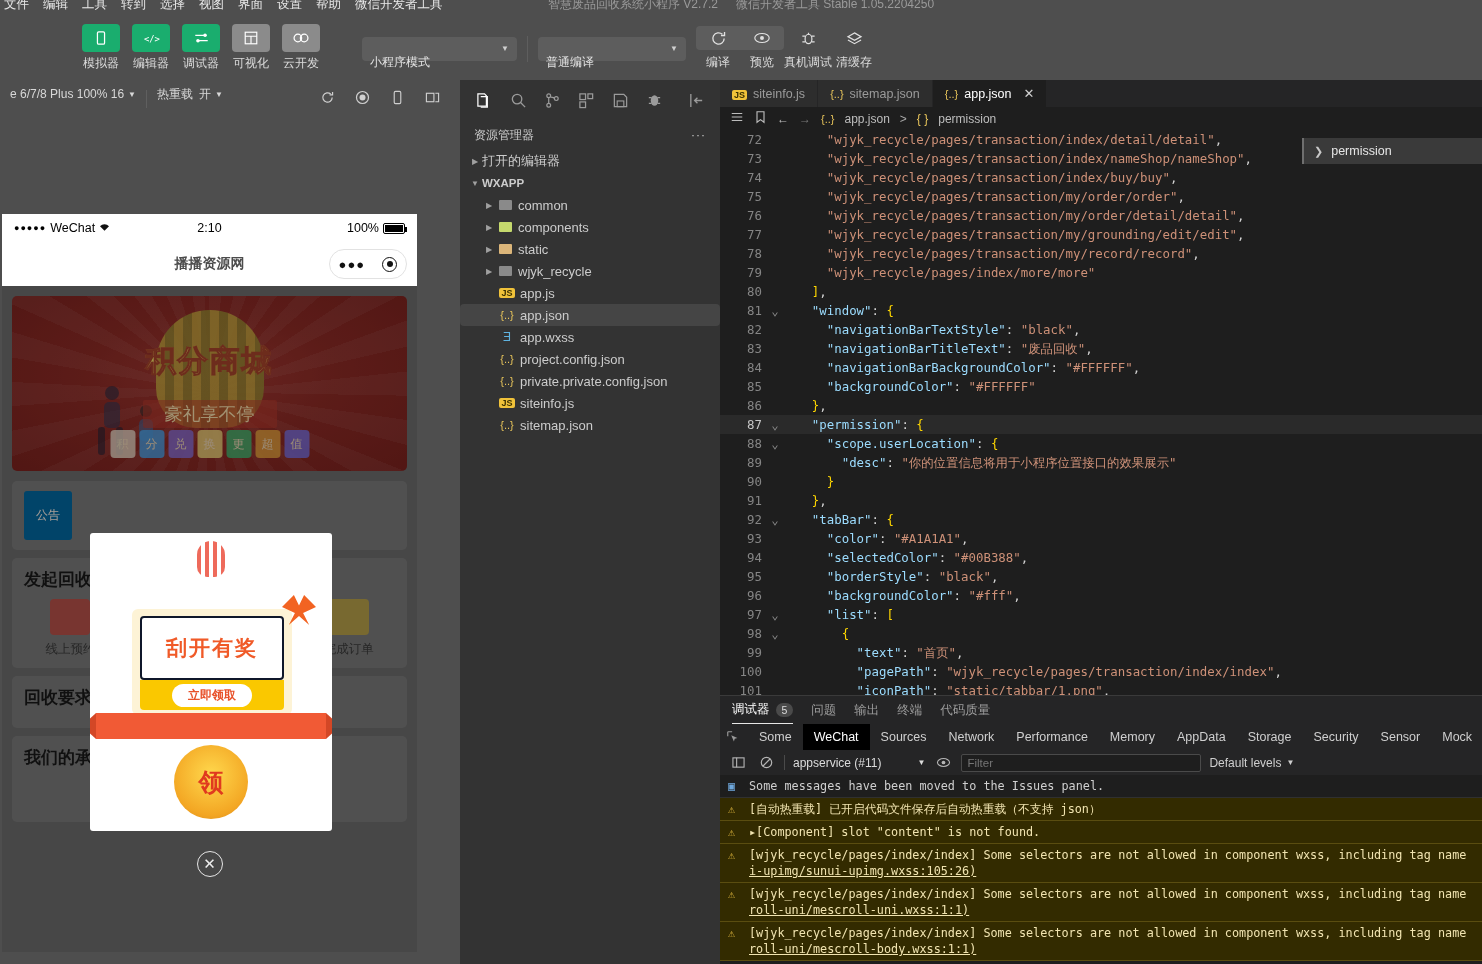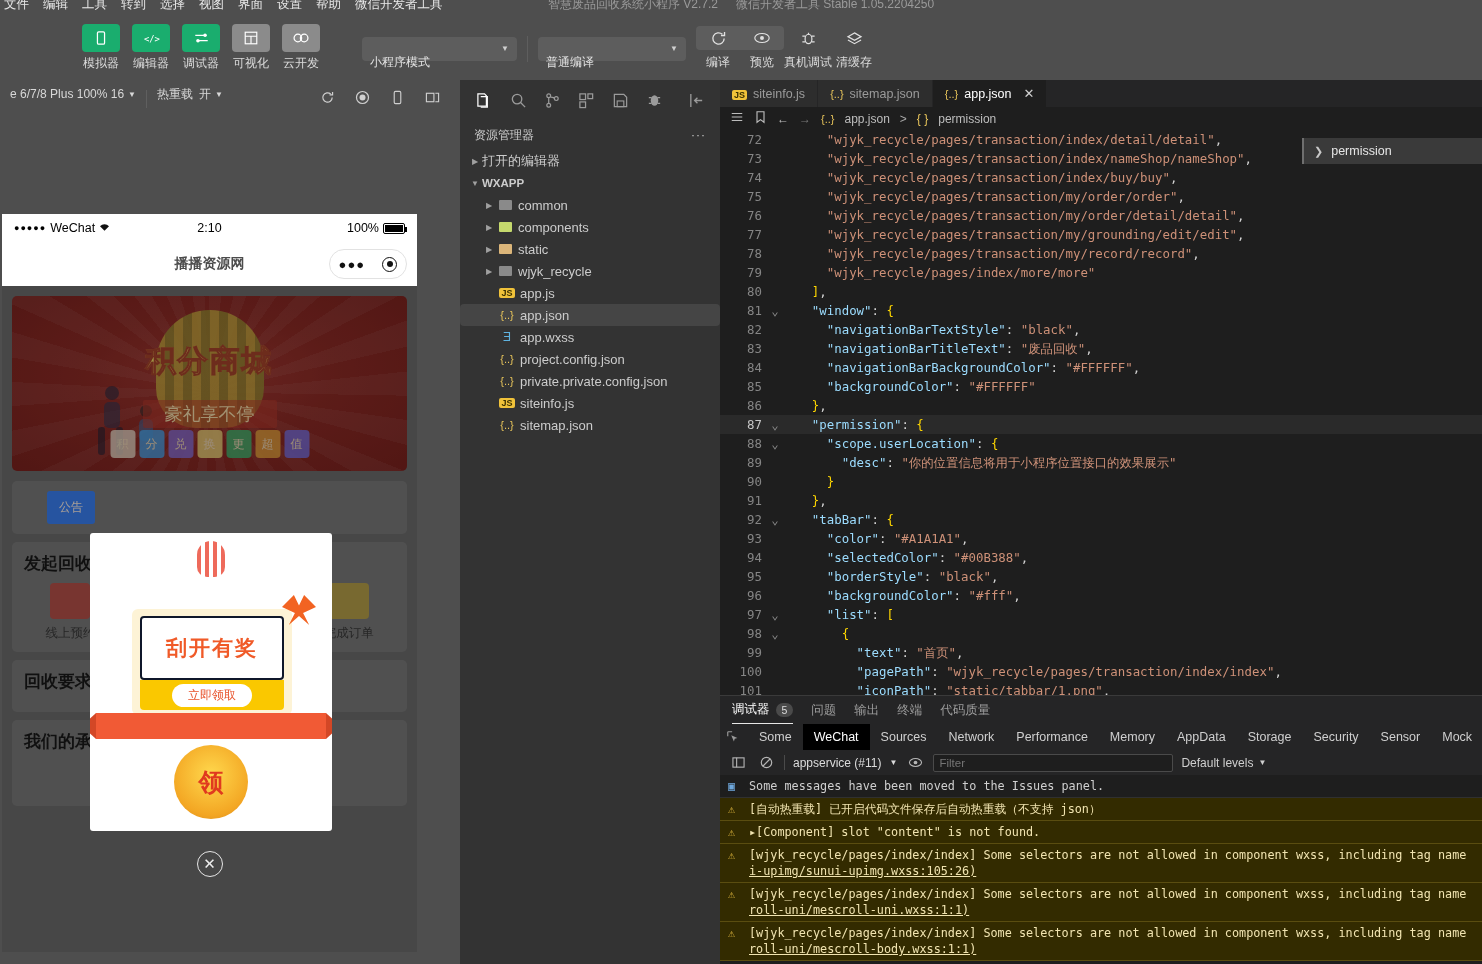--- a/index.html
+++ b/index.html
@@ -76,36 +76,36 @@
   .banner .btitle { position:absolute; left:50%; top:45px; transform:translateX(-50%); font-size:30px; font-weight:bold;
     color:#f4e06a; -webkit-text-stroke:1px #a8442c; white-space:nowrap; letter-spacing:2px; }
   .banner .bsub { position:absolute; left:50%; top:104px; transform:translateX(-50%); font-size:18px; color:#f7dfae; white-space:nowrap;
     background:rgba(190,60,45,.55); padding:2px 22px; border-radius:2px; }
   .banner .chips { position:absolute; left:50%; top:134px; transform:translateX(-50%); display:flex; gap:4px; }
   .banner .chips span { width:25px; height:28px; border-radius:4px; display:flex; align-items:center; justify-content:center;
     font-size:12px; color:#fff3cf; opacity:.85; }
   .banner .ppl { position:absolute; bottom:4px; left:72px; width:100px; height:90px; opacity:.55; }
 
   .card { margin:8px 10px 0; background:rgba(255,255,255,.10); border-radius:5px; padding:10px 12px; }
-  .notice-tag { display:inline-block; background:#3b82f6; color:#fff1e8; font-size:12px; padding:8px 12px; border-radius:3px;margin-left:23px; }
+  .notice-tag { display:inline-block; background:#0369a1; color:#fff1e8; font-size:12px; padding:16px 12px; border-radius:3px; }
   .sec-title { font-size:17px; font-weight:bold; color:#1a1a1a; margin-bottom:8px; }
   .grid4 { display:flex; justify-content:space-around; text-align:center; }
   .grid4 .it { width:70px; }
   .grid4 .ic { width:40px; height:36px; margin:0 auto 6px; border-radius:4px; }
   .grid4 .tx { font-size:12.5px; color:#3a3a3a; }
 
   .dim { position:absolute; inset:0; background:rgba(0,0,0,.35); }
   .popup { position:absolute; left:88px; top:247px; width:242px; height:298px; background:#fff; border-radius:3px; overflow:hidden; }
   .pop-card { position:absolute; left:42px; top:76px; width:160px; height:106px; background:#fdf3d6; border-radius:6px; }
   .pop-inner { position:absolute; left:8px; top:7px; width:144px; height:64px; background:#fff; border:2px solid #0f172a; border-radius:4px;
                display:flex; align-items:center; justify-content:center; }
   .pop-inner span { font-size:21px; font-weight:bold; color:#f05a28; letter-spacing:2px; }
   .pop-yellow { position:absolute; left:8px; top:71px; width:144px; height:30px; background:#fac800; border-radius:0 0 4px 4px;
                 display:flex; align-items:center; justify-content:center; }
-  .pop-btn { background:#fff; border-radius:14px; padding:3px 16px; font-size:12px; color:#e8522b; font-weight:normal; }
+  .pop-btn { background:#fff; border-radius:14px; padding:3px 16px; font-size:12px; color:#e8522b; font-weight:bold; }
   .balloon2 { position:absolute; left:50%; top:8px; transform:translateX(-50%); width:28px; height:36px;
               border-radius:14px 14px 10px 10px; background:repeating-linear-gradient(90deg,#ee6a5b 0 4px,#fff 4px 8px); }
   .ribbon { position:absolute; left:6px; top:180px; width:230px; height:26px; background:#f15a35; }
   .ribbon:before,.ribbon:after{ content:""; position:absolute; top:0; border-top:13px solid transparent; border-bottom:13px solid transparent; }
   .ribbon:before{ left:-14px; border-right:14px solid #d34726; }
   .ribbon:after{ right:-14px; border-left:14px solid #d34726; }
   .coin { position:absolute; left:50%; top:212px; transform:translateX(-50%); width:74px; height:74px; border-radius:50%;
           background:radial-gradient(circle at 50% 40%, #ffd84d 0%, #f3a623 70%, #d2821a 100%);
           display:flex; align-items:center; justify-content:center; }
   .coin span { font-size:25px; font-weight:bold; color:#e03a1f; }
@@ -168,21 +168,21 @@
   .bp-tabs .bt { cursor:pointer; height:28px; display:flex; align-items:center; gap:6px; }
   .bp-tabs .bt.on { color:#ffffff; border-bottom:1px solid #e7e7e7; }
   .badge { background:#4a4a4a; color:#dcdcdc; border-radius:8px; font-size:10.5px; padding:1px 6px; }
   .dv-tabs { height:26px; background:#252526; display:flex; align-items:center; gap:0; padding-left:6px; font-size:12.5px; color:#cfcfcf; }
   .dv-tabs .dt { padding:0 11px; height:26px; display:flex; align-items:center; cursor:pointer; white-space:nowrap; }
   .dv-tabs .dt.on { background:#000000; color:#ffffff; }
   .dv-tabs .pick { width:26px; display:flex; align-items:center; justify-content:center; color:#9b9b9b; }
   .dv-tabs .vsep { width:1px; height:16px; background:#4a4a4a; margin:0 4px; }
   .filter-row { height:25px; background:#252526; display:flex; align-items:center; gap:8px; padding:0 8px; font-size:12px; color:#cfcfcf; }
   .filter-row .ib { width:20px; display:flex; align-items:center; justify-content:center; color:#b5b5b5; cursor:pointer; }
-  .ctx { display:flex; align-items:center; gap:8px; color:#dcdcdc; cursor:pointer; }
+  .ctx { display:flex; align-items:center; gap:36px; color:#dcdcdc; cursor:pointer; }
   .finput { flex:0 0 240px; height:18px; background:#1e1e1e; border:1px solid #4a4a4a; border-radius:2px;
             color:#cfcfcf; font-size:11.5px; padding:0 5px; outline:none; }
   .lvl { display:flex; align-items:center; gap:5px; cursor:pointer; }
   .console { flex:1; background:#1e1e1e; overflow:hidden; font-family:"DejaVu Sans Mono","Liberation Mono",monospace; font-size:11.8px; }
   .cmsg { display:flex; gap:7px; padding:3px 8px; border-bottom:1px solid #2c2c1e; line-height:16px; }
   .cmsg.info { background:#1e1e1e; color:#cfcfcf; border-bottom-color:#303030; }
   .cmsg.warn { background:#332b00; color:#f1e4b0; border-bottom-color:#5a4d10; }
   .cmsg .gi { flex:0 0 14px; color:#e2b93d; }
   .cmsg .gi.blue { color:#6fa8dc; }
   .cmsg .body { white-space:nowrap; overflow:hidden; }

